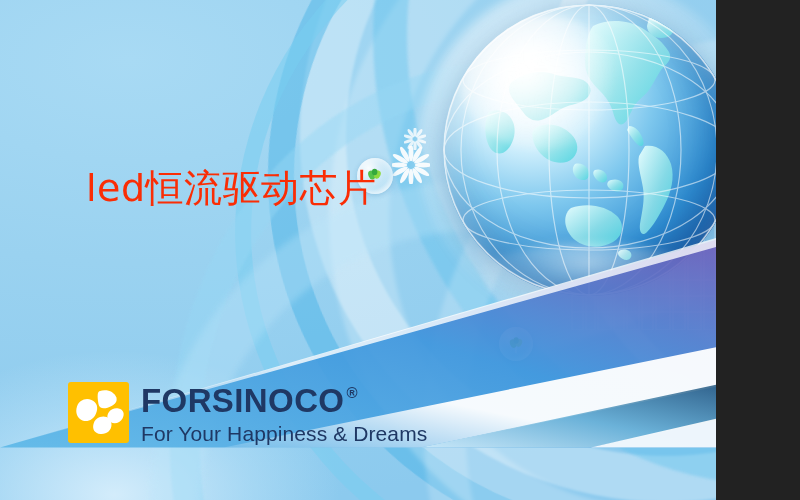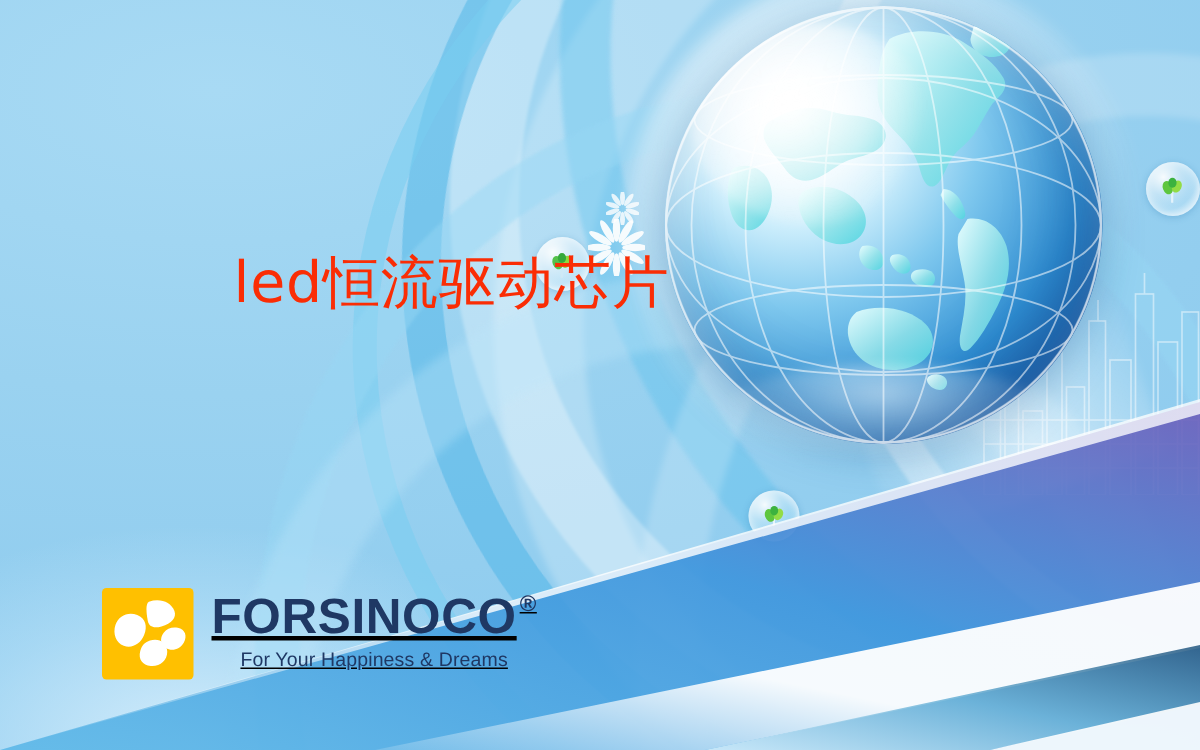--- a/index.html
+++ b/index.html
@@ -1,20 +1,19 @@
 <!DOCTYPE html>
 <html><head>
 <meta charset="utf-8">
 <style>
   html,body{margin:0;padding:0;background:#222;}
   #stage{
-    position:relative;width:800px;height:500px;overflow:hidden;
+    position:relative;width:716px;height:500px;overflow:hidden;
     font-family:"Liberation Sans","DejaVu Sans",sans-serif;
     background:linear-gradient(160deg,#9ad4f2 0%,#a4d9f4 35%,#bfe4f7 70%,#cfeafb 100%);
-    text-align:center;
   }
 
   
   .bg-base{position:absolute;inset:0;
     background:
       radial-gradient(120% 90% at 18% 12%, #a8daf4 0%, #9ad2f0 45%, #8ccaee 100%),
       linear-gradient(180deg,#97d2f1 0%,#a9dbf4 60%,#c6e6fa 100%);
   }
   .bg-lowerleft{position:absolute;left:-5%;bottom:-10%;width:70%;height:55%;
     background:radial-gradient(60% 70% at 30% 80%, rgba(215,238,252,.95) 0%, rgba(190,228,249,.5) 45%, rgba(190,228,249,0) 75%);
@@ -87,27 +86,27 @@
   
   .ribbons{position:absolute;inset:0;pointer-events:none;}
 
   
   .headline{position:absolute;left:86px;top:160px;width:430px;color:#fa2d05;
     font-size:38px;line-height:1.52;font-weight:400;letter-spacing:.5px;
     font-family:"DejaVu Sans","Liberation Sans",sans-serif;}
   .headline .l2{display:block;padding-left:14px;}
 
   
-  .logo{position:absolute;left:68px;top:392px;display:flex;align-items:flex-start;text-decoration:underline;}
+  .logo{position:absolute;left:68px;top:382px;display:flex;align-items:flex-start;}
   .logo-mark{width:61px;height:61px;background:#ffc000;border-radius:3px;position:relative;flex:0 0 auto;}
   .logo-text{margin-left:12px;padding-top:2px;}
   .brand{color:#1f3864;font-size:33px;font-weight:bold;letter-spacing:.4px;line-height:1;
          display:flex;align-items:flex-start;font-family:"Liberation Sans",sans-serif;}
   .brand .reg{font-size:15px;line-height:1;margin-left:2px;margin-top:1px;}
-  .tagline{color:#1f3864;font-size:13px;margin-top:5px;letter-spacing:.1px;
+  .tagline{color:#1f3864;font-size:21px;margin-top:5px;letter-spacing:.1px;
            font-family:"Liberation Sans",sans-serif;}
 </style>
 </head>
 <body>
 
 <div id="stage">
 
   <div class="bg-base"></div>
   <div class="bg-lowerleft"></div>
 

